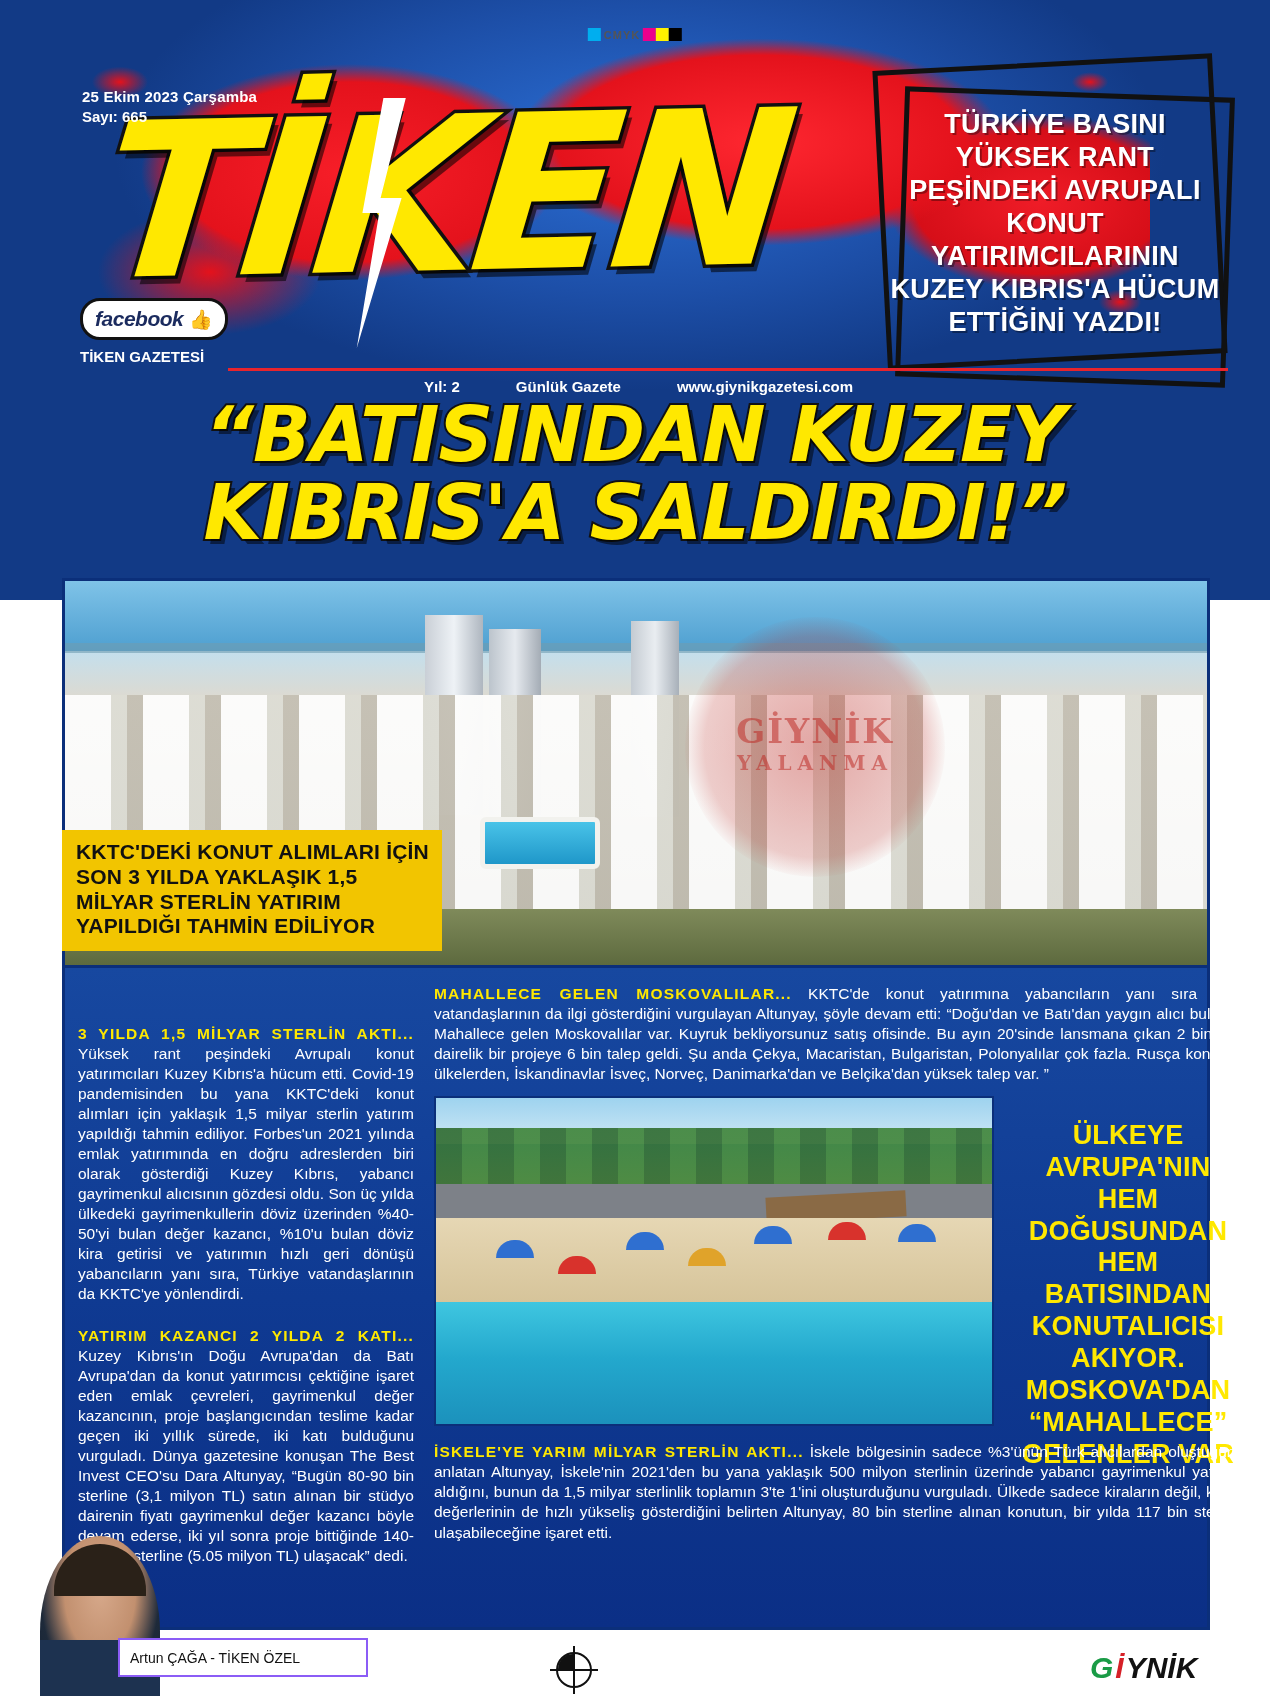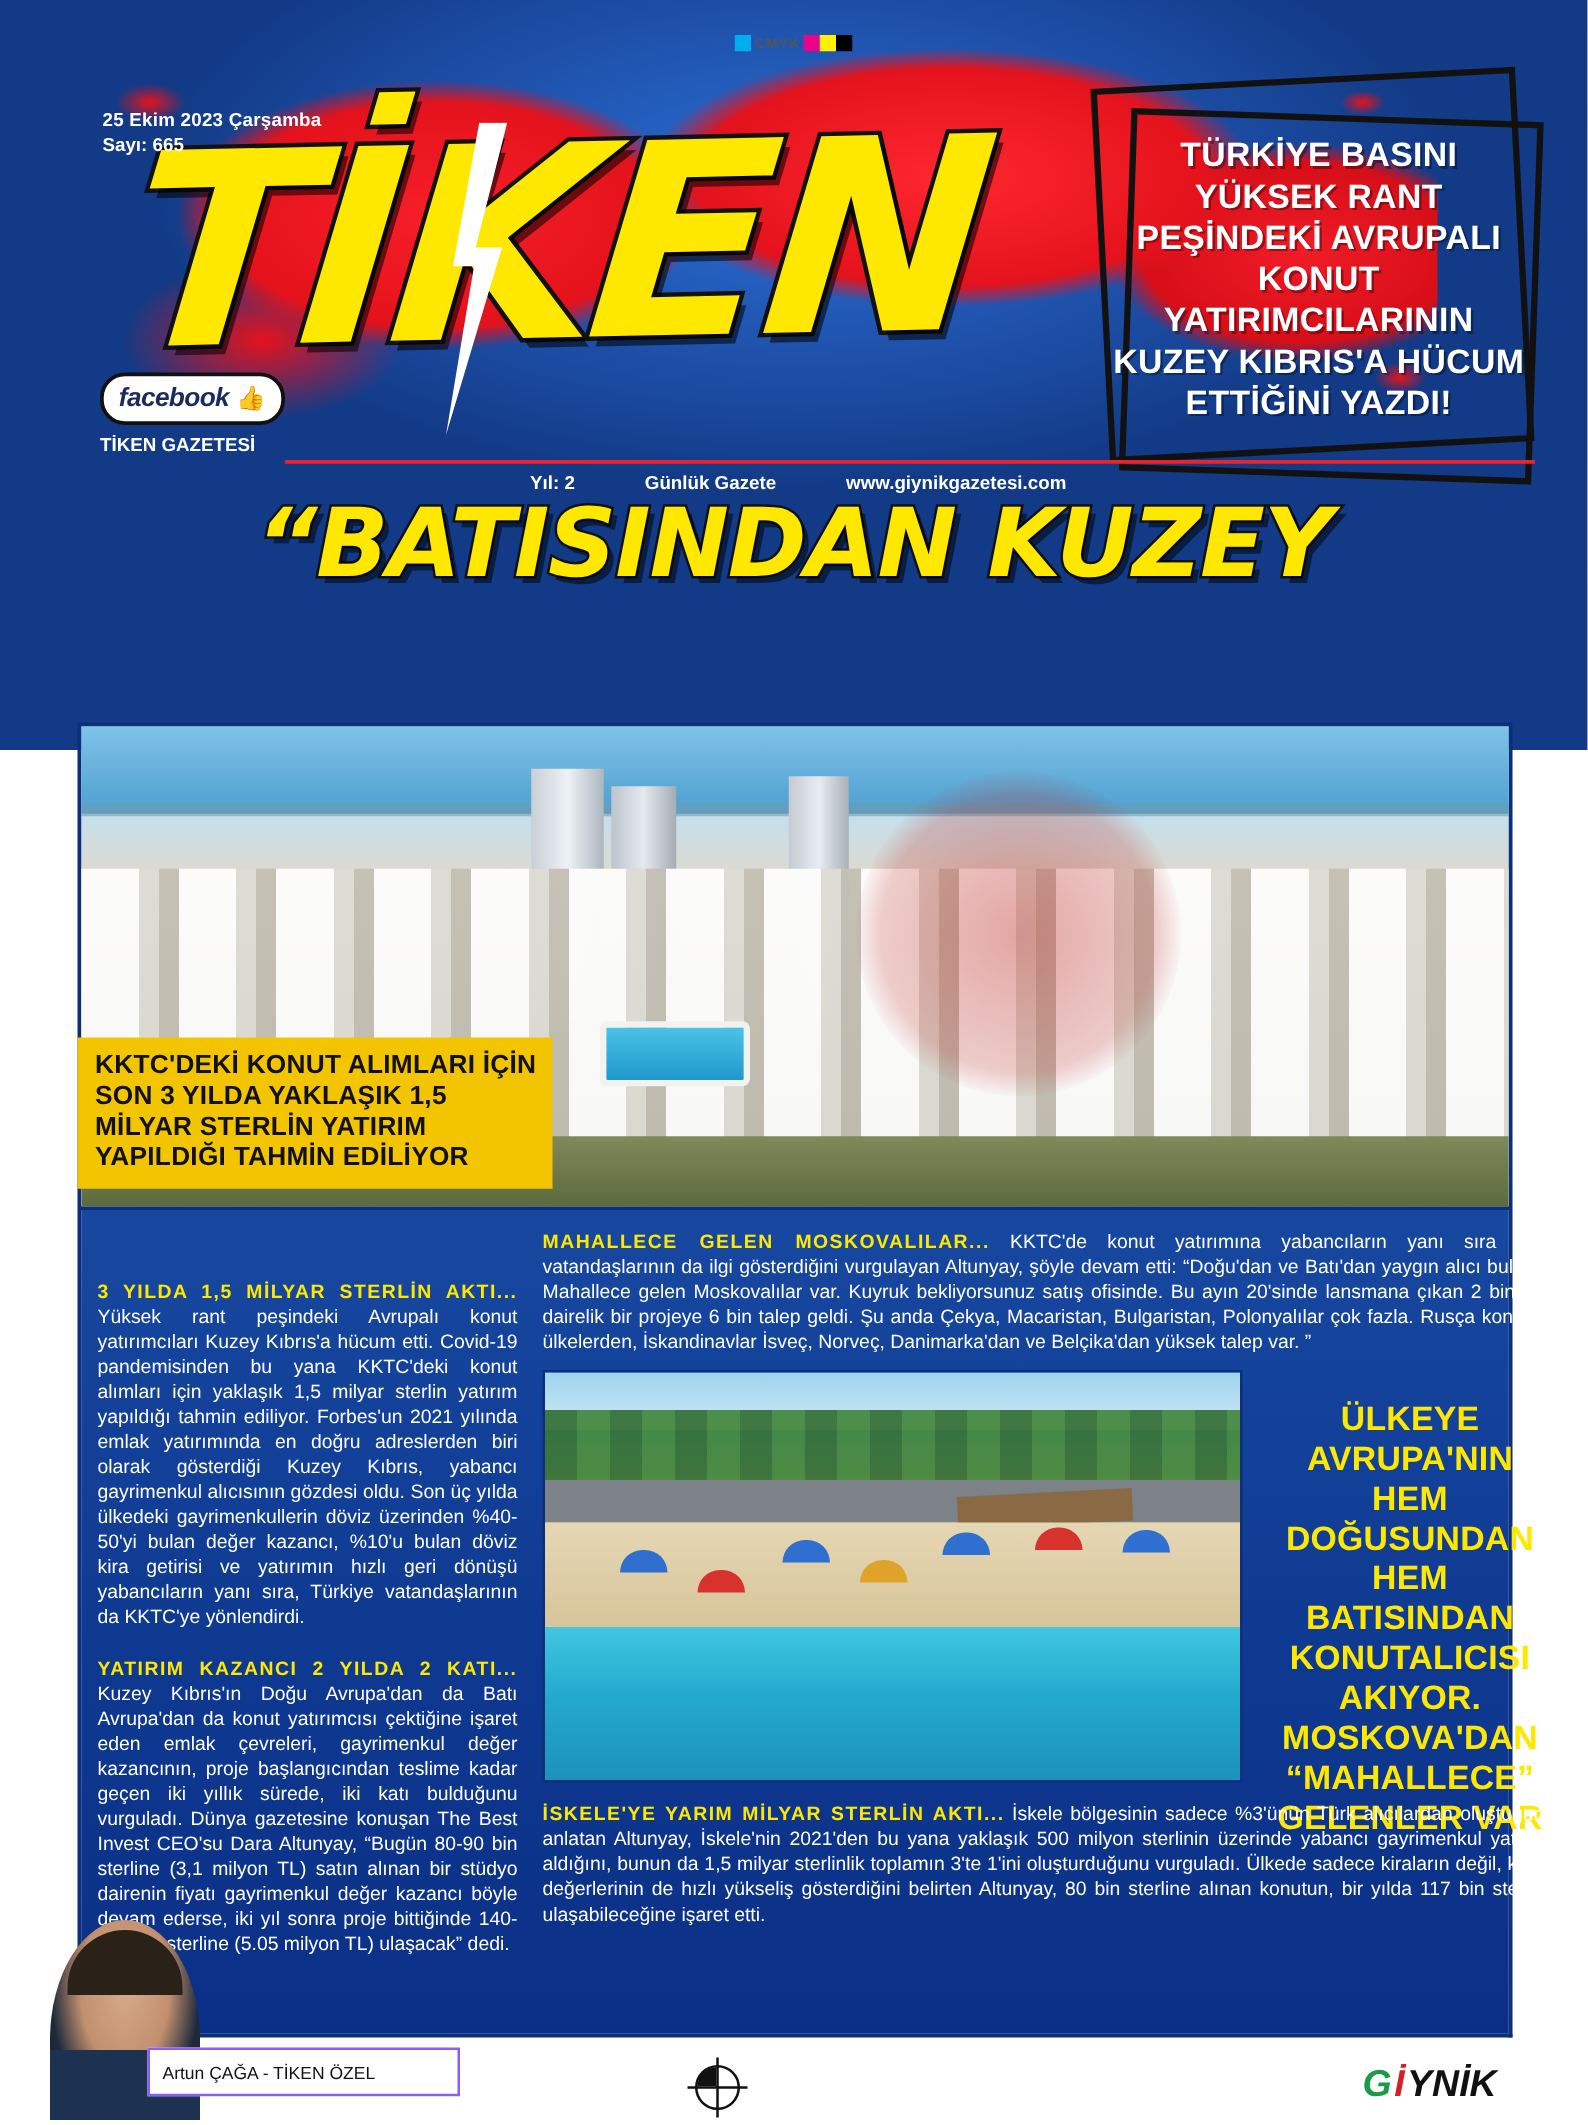--- a/index.html
+++ b/index.html
@@ -254,32 +254,37 @@
   <span>Günlük Gazete</span>
   <span>www.giynikgazetesi.com</span>
 </div>
 
 <div class="kicker-frame"></div>
 <div class="kicker-frame2"></div>
 <div class="kicker">TÜRKİYE BASINI YÜKSEK RANT PEŞİNDEKİ AVRUPALI KONUT YATIRIMCILARININ KUZEY KIBRIS'A HÜCUM ETTİĞİNİ YAZDI!</div>
 
 <div class="headline">
   <span class="l1">“BATISINDAN KUZEY</span>
+  <span class="l2">KIBRIS'A SALDIRDI!”</span>
 </div>
 
 <div class="hero">
   <div class="sea"></div>
   <div class="horizon"></div>
   <div class="towerA"></div>
   <div class="towerB"></div>
   <div class="towerC"></div>
   <div class="blockrow"></div>
   <div class="greenstrip"></div>
   <div class="pool"></div>
   <div class="wm"></div>
+  <div class="wm-text">
+    <span>GİYNİK</span>
+    <small>YALANMA</small>
+  </div>
 </div>
 
 <div class="teaser">KKTC'DEKİ KONUT ALIMLARI İÇİN SON 3 YILDA YAKLAŞIK 1,5 MİLYAR STERLİN YATIRIM YAPILDIĞI TAHMİN EDİLİYOR</div>
 
 <div class="body-bg"></div>
 
 <div class="col" id="col-left">
   <p>
     <span class="lead">3 YILDA 1,5 MİLYAR STERLİN AKTI...</span><span> Yüksek rant peşindeki Avrupalı konut yatırımcıları Kuzey Kıbrıs'a hücum etti. Covid-19 pandemisinden bu yana KKTC'deki konut alımları için yaklaşık 1,5 milyar sterlin yatırım yapıldığı tahmin ediliyor. Forbes'un 2021 yılında emlak yatırımında en doğru adreslerden biri olarak gösterdiği Kuzey Kıbrıs, yabancı gayrimenkul alıcısının gözdesi oldu. Son üç yılda ülkedeki gayrimenkullerin döviz üzerinden %40-50'yi bulan değer kazancı, %10'u bulan döviz kira getirisi ve yatırımın hızlı geri dönüşü yabancıların yanı sıra, Türkiye vatandaşlarının da KKTC'ye yönlendirdi.</span>
   </p>

